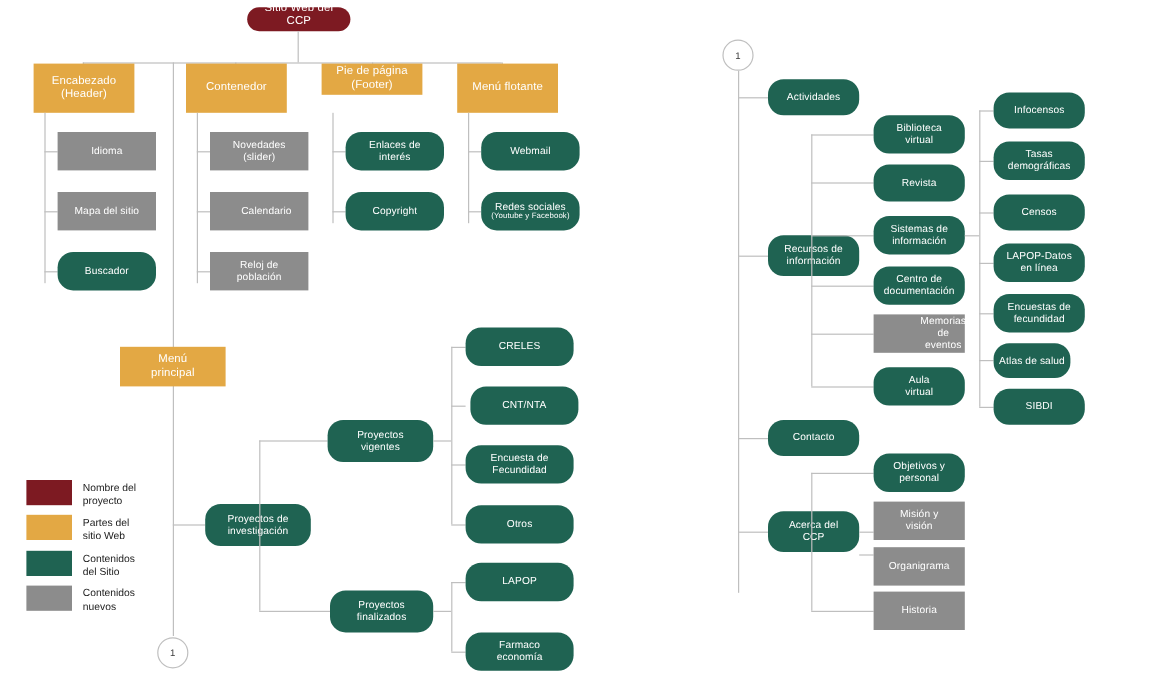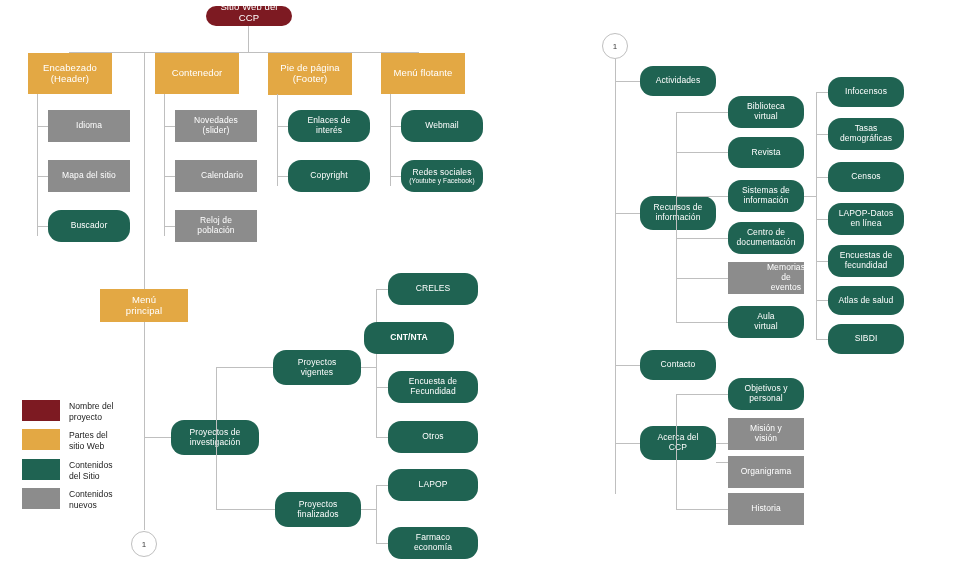--- a/index.html
+++ b/index.html
@@ -101,21 +101,21 @@
   <div class="node gray" style="left:175px;top:160px;width:82px;height:32px;padding-left:16px;">
     <span>Calendario</span>
     </div>
   <div class="node gray" style="left:175px;top:210px;width:82px;height:32px;">
     <div>
       <span>Reloj de</span>
       <span>población</span>
     </div>
   </div>
 
-  <div class="node orange" style="left:268px;top:53px;width:84px;height:42px;">
+  <div class="node orange" style="left:268px;top:53px;width:84px;height:26px;">
     <div>
       <span>Pie de página</span>
       <span class="sub" style="font-size:9.5px;">(Footer)</span>
     </div>
   </div>
   <div class="ln lnv" style="left:277px;top:94px;height:92px;"></div>
   <div class="ln lnh" style="left:277px;top:126px;width:11px;"></div>
   <div class="ln lnh" style="left:277px;top:176px;width:11px;"></div>
 
   <div class="node green" style="left:288px;top:110px;width:82px;height:32px;">
@@ -183,21 +183,21 @@
   <div class="ln lnv" style="left:376px;top:289px;height:148px;"></div>
   <div class="ln lnh" style="left:376px;top:289px;width:12px;"></div>
   <div class="ln lnh" style="left:376px;top:338px;width:12px;"></div>
   <div class="ln lnh" style="left:376px;top:387px;width:12px;"></div>
   <div class="ln lnh" style="left:376px;top:437px;width:12px;"></div>
   <div class="ln lnh" style="left:361px;top:367px;width:15px;"></div>
 
   <div class="node green" style="left:388px;top:273px;width:90px;height:32px;">
     <span>CRELES</span>
     </div>
-  <div class="node green" style="left:364px;top:322px;width:90px;height:32px;font-weight:bold;">
+  <div class="node green" style="left:392px;top:322px;width:90px;height:32px;">
     <span>CNT/NTA</span>
     </div>
   <div class="node green" style="left:388px;top:371px;width:90px;height:32px;">
     <div>
       <span>Encuesta de</span>
       <span>Fecundidad</span>
     </div>
   </div>
   <div class="node green" style="left:388px;top:421px;width:90px;height:32px;">
     <span>Otros</span>
@@ -353,21 +353,21 @@
       <span>LAPOP-Datos</span>
       <span>en línea</span>
     </div>
   </div>
   <div class="node green" style="left:828px;top:245px;width:76px;height:32px;">
     <div>
       <span>Encuestas de</span>
       <span>fecundidad</span>
     </div>
   </div>
-  <div class="node green" style="left:828px;top:286px;width:76px;height:29px;text-align:right;">
+  <div class="node green" style="left:828px;top:286px;width:64px;height:29px;text-align:right;">
     <span>Atlas de salud</span>
     </div>
   <div class="node green" style="left:828px;top:324px;width:76px;height:30px;">
     <span>SIBDI</span>
     </div>
 
   <div class="ln lnv" style="left:676px;top:394px;height:115px;"></div>
   <div class="ln lnh" style="left:676px;top:394px;width:52px;"></div>
   <div class="ln lnh" style="left:716px;top:443px;width:12px;"></div>
   <div class="ln lnh" style="left:716px;top:462px;width:12px;"></div>

